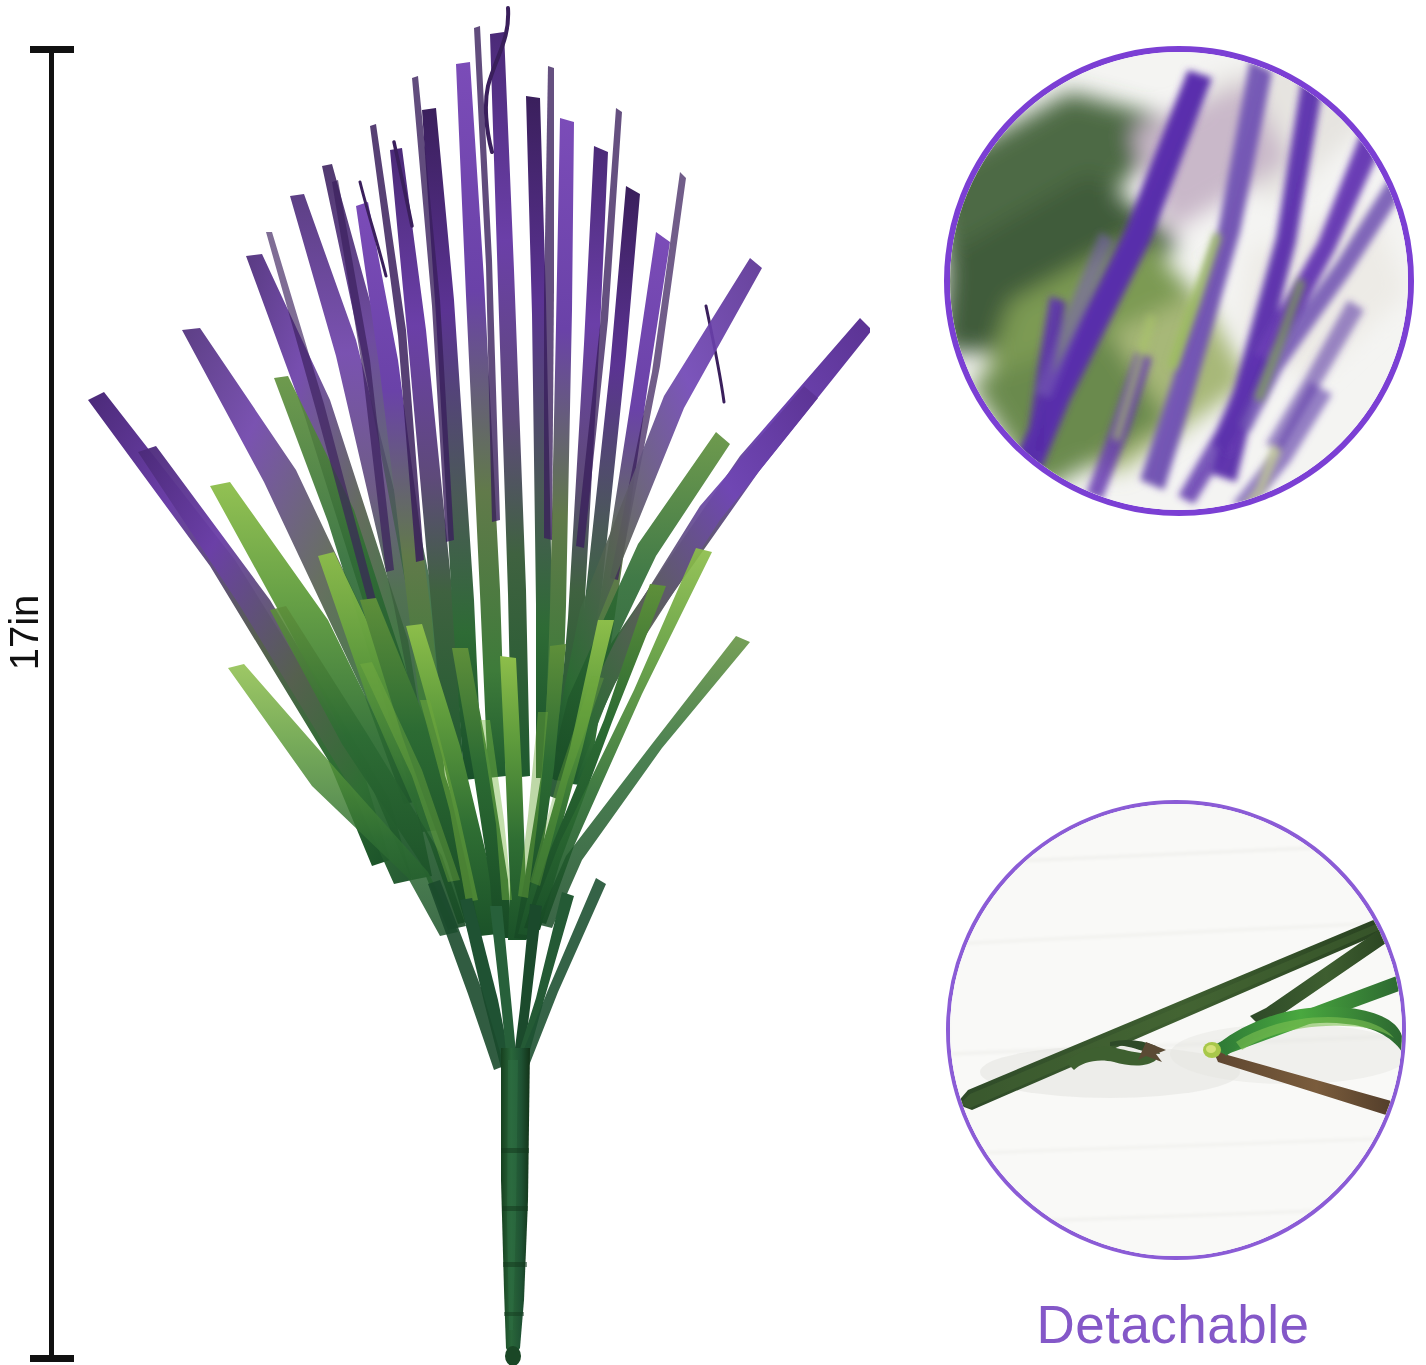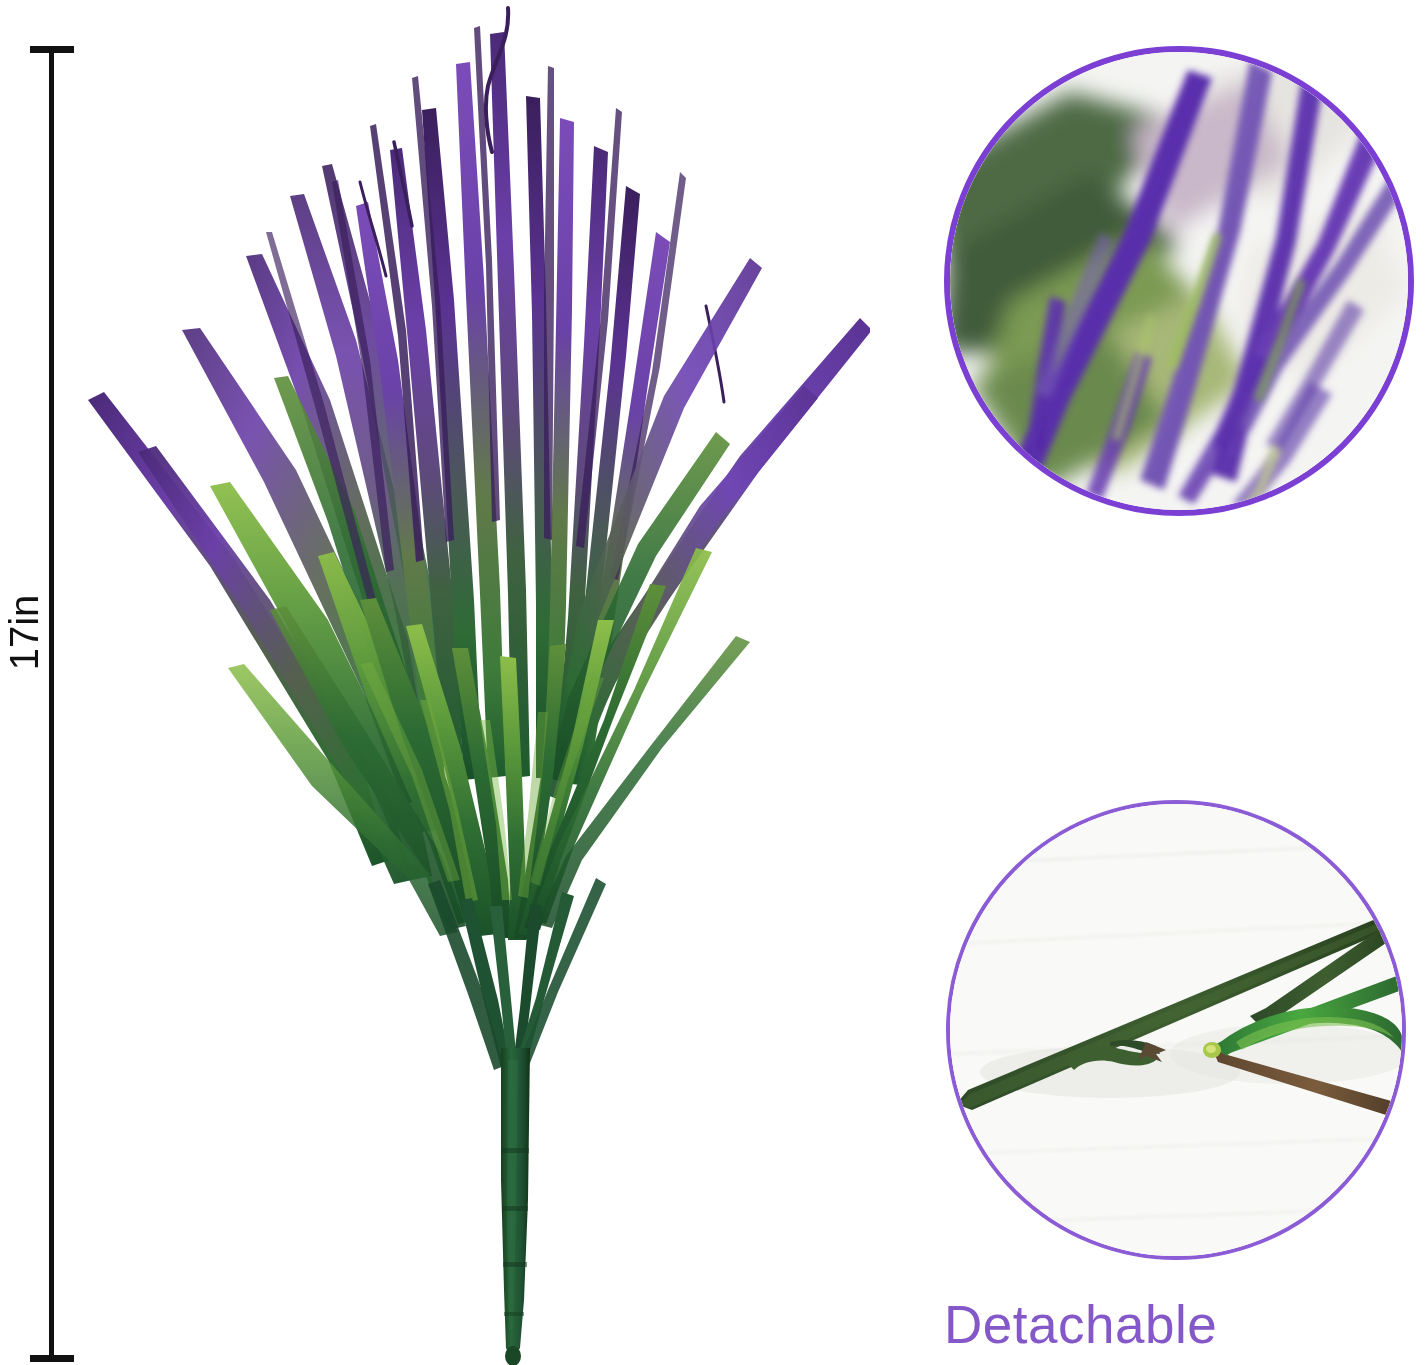--- a/index.html
+++ b/index.html
@@ -47,21 +47,21 @@
   }
   .circle-bottom{
     left:946px;top:800px;width:452px;height:452px;
     border:4px solid #8B5CD6;
   }
   .circle-inner{position:absolute;inset:0;}
   .circle-svg{position:absolute;left:0;top:0;width:100%;height:100%;}
 
   .detach-label{
     position:absolute;left:944px;top:1294px;width:458px;
-    text-align:left;
+    text-align:center;
     font-size:53px;
     color:#8458C8;
     font-family:"Liberation Sans", sans-serif;
     letter-spacing:0.5px;
     white-space:nowrap;
   }
 </style>
 </head>
 <body>
 

